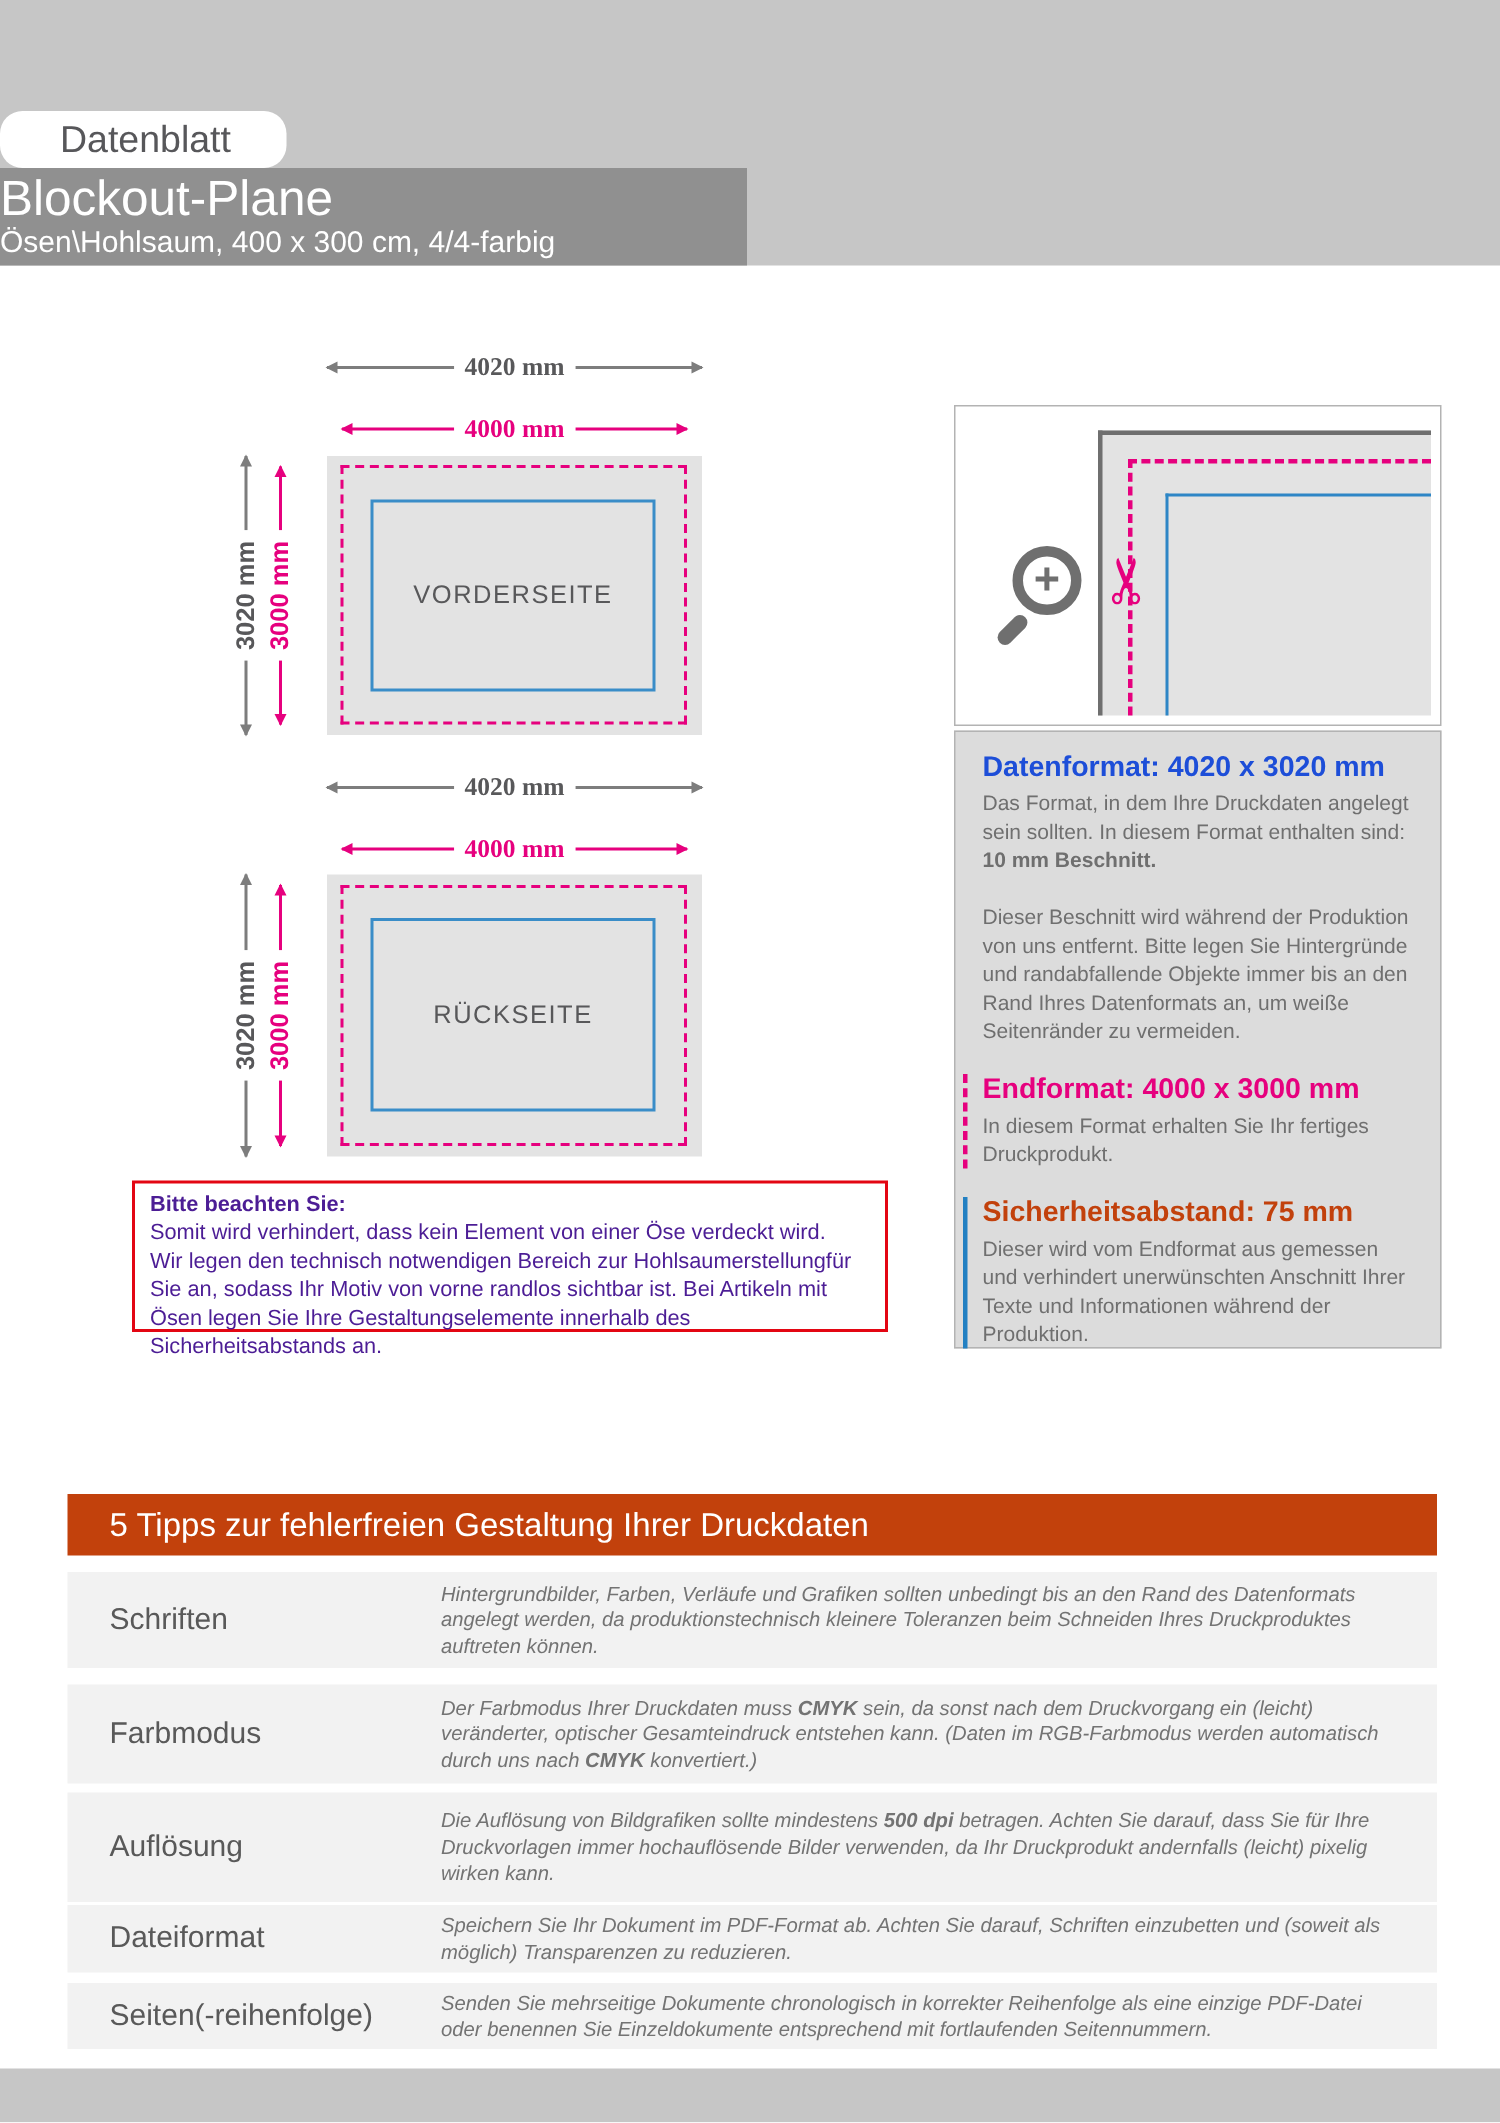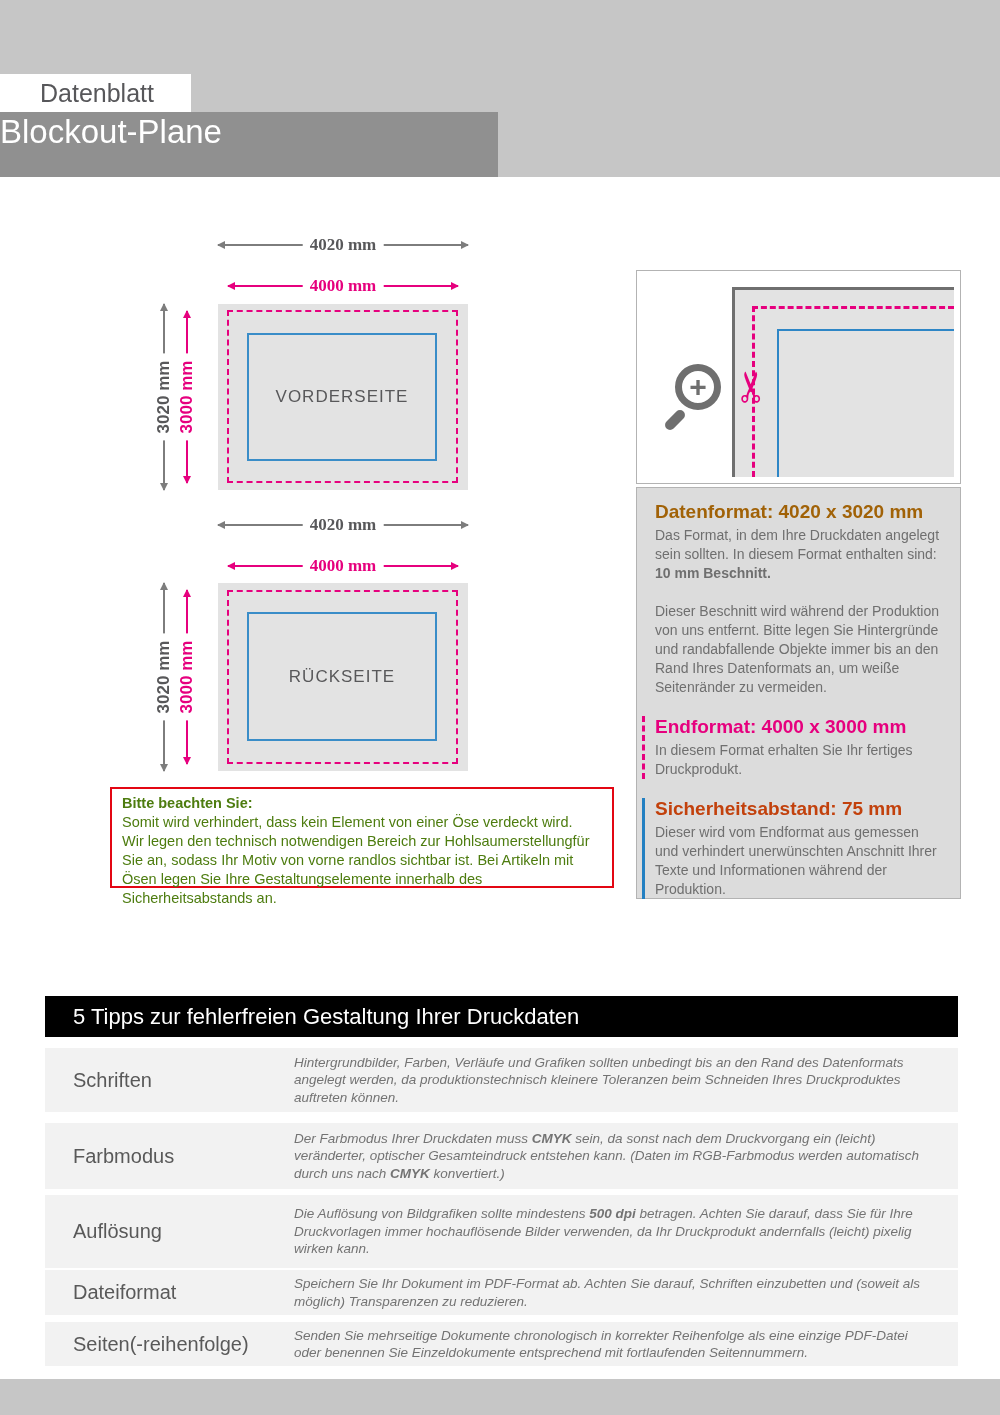--- a/index.html
+++ b/index.html
@@ -5,21 +5,21 @@
   * { margin:0; padding:0; box-sizing:border-box; }
   html,body { background:#ffffff; }
   .page {
     position:relative; width:1000px; height:1415px; margin:0 auto;
     background:#ffffff; overflow:hidden;
     font-family:"Liberation Sans","DejaVu Sans",sans-serif;
   }
   
   .band-top { position:absolute; left:0; top:0; width:1000px; height:177px; background:#c6c6c6; }
   .datenblatt-box { position:absolute; left:0; top:74px; width:191px; height:38px; background:#ffffff;
-    color:#57575a; font-size:25px; line-height:38px; padding-left:40px; }
+    color:#57575a; font-size:25px; line-height:38px; padding-left:40px;border-radius:15px; }
   .title-band { position:absolute; left:0; top:112px; width:498px; height:65px; background:#909090;
     color:#ffffff; text-align:left; padding-right:15px; }
   .title-band .t1 { font-size:33px; line-height:37px; margin-top:1px; font-weight:400; }
   .title-band .t2 { font-size:20px; line-height:25px; font-weight:400; }
 
   
   .harrow { position:absolute; height:2px; background:currentColor; }
   .harrow::before { content:""; position:absolute; left:-1px; top:-3px; width:0; height:0;
     border:4px solid transparent; border-left:0; border-right:8px solid currentColor; }
   .harrow::after { content:""; position:absolute; right:-1px; top:-3px; width:0; height:0;
@@ -38,21 +38,21 @@
   .c-mag { color:#e6007e; }
 
   
   .sheet { position:absolute; background:#e3e3e3; }
   .bleedbox { position:absolute; border:2px dashed #e6007e; }
   .safebox { position:absolute; border:2px solid #3a8dc8; display:flex; align-items:center; justify-content:center;
     color:#58585a; font-size:17px; letter-spacing:1px; }
 
   
   .notebox { position:absolute; left:88px; top:787px; width:504px; height:101px; background:#ffffff;
-    border:2px solid #e30613; padding:5px 10px; color:#4d7c0f; font-size:14.5px; line-height:19px;margin-left:22px; }
+    border:2px solid #e30613; padding:5px 10px; color:#4c1d95; font-size:14.5px; line-height:19px; }
   .notebox .nb-h { font-weight:700; }
 
   
   .detailbox { position:absolute; left:636px; top:270px; width:325px; height:214px; background:#ffffff;
     border:1px solid #b3b3b3; overflow:hidden; }
   .corner-sheet { position:absolute; left:95px; top:16px; width:222px; height:190px; background:#e3e3e3;
     border-top:3px solid #6f6f6f; border-left:3px solid #6f6f6f; }
   .corner-bleed-v { position:absolute; left:115px; top:35px; height:171px; width:0; border-left:3px dashed #e6007e; }
   .corner-bleed-h { position:absolute; left:115px; top:35px; width:202px; height:0; border-top:3px dashed #e6007e; }
   .corner-safe-v { position:absolute; left:140px; top:58px; width:2px; height:148px; background:#2e86c6; }
@@ -62,30 +62,30 @@
     line-height:32px; text-align:center; }
   .mag-handle { position:absolute; left:-12px; top:37px; width:10px; height:24px; background:#6f6f6f;
     border-radius:5px; transform:rotate(45deg); }
   .scissors { position:absolute; left:93px; top:86px; width:44px; text-align:center; color:#e6007e;
     font-size:42px; line-height:60px; transform:rotate(-90deg); font-family:"DejaVu Sans",sans-serif; }
 
   
   .infopanel { position:absolute; left:636px; top:487px; width:325px; height:412px; background:#dcdcdc;
     border:1px solid #b3b3b3; padding:13px 14px 0 18px; color:#6f6f6f; font-size:14px; line-height:19px; }
   .infopanel h3 { font-size:19px; line-height:22px; font-weight:700; margin-bottom:3px; }
-  .h-daten { color:#a16207; }
+  .h-daten { color:#1d4ed8; }
   .h-end   { color:#e6007e; }
   .h-safe  { color:#c2410c; }
   .infopanel p { margin-bottom:19px; }
   .blk-end  { border-left:3px dashed #e6007e; padding-left:10px; margin-left:-13px; }
   .blk-safe { border-left:3px solid #2380c2; padding-left:10px; margin-left:-13px; margin-top:5px; }
   .seg-b { font-weight:700; }
 
   
-  .tips-header { position:absolute; left:45px; top:996px; width:913px; height:41px; background:#000000;
+  .tips-header { position:absolute; left:45px; top:996px; width:913px; height:41px; background:#c2410c;
     color:#ffffff; font-size:22px; line-height:41px; padding-left:28px; font-weight:400; }
   .tip-row { position:absolute; left:45px; width:913px; background:#f2f2f2; display:flex; align-items:center; }
   .tip-label { width:249px; padding-left:28px; flex-shrink:0; font-size:20px; color:#595959; }
   .tip-text { font-size:13.5px; line-height:17.5px; color:#737373; padding-right:30px;font-style:italic; }
   .row-1 { top:1048px; height:64px; }
   .row-2 { top:1123px; height:66px; }
   .row-3 { top:1195px; height:73px; }
   .row-4 { top:1270px; height:45px; }
   .row-5 { top:1322px; height:44px; }
 
@@ -93,20 +93,21 @@
 </style>
 </head>
 <body>
 
 <div class="page">
 
   <div class="band-top"></div>
   <div class="datenblatt-box">Datenblatt</div>
   <div class="title-band">
     <div class="t1">Blockout-Plane</div>
+    <div class="t2">Ösen\Hohlsaum, 400 x 300 cm, 4/4-farbig</div>
   </div>
 
   <div class="sheet" style="left:218px; top:304px; width:250px; height:186px;"></div>
   <div class="bleedbox" style="left:227px; top:310px; width:231px; height:173px;"></div>
   <div class="safebox" style="left:247px; top:333px; width:190px; height:128px;">
     <span>VORDERSEITE</span>
   </div>
   <div class="harrow c-gray" style="left:218px; top:244px; width:250px;">
     <span class="dim-label">4020 mm</span>
   </div>

